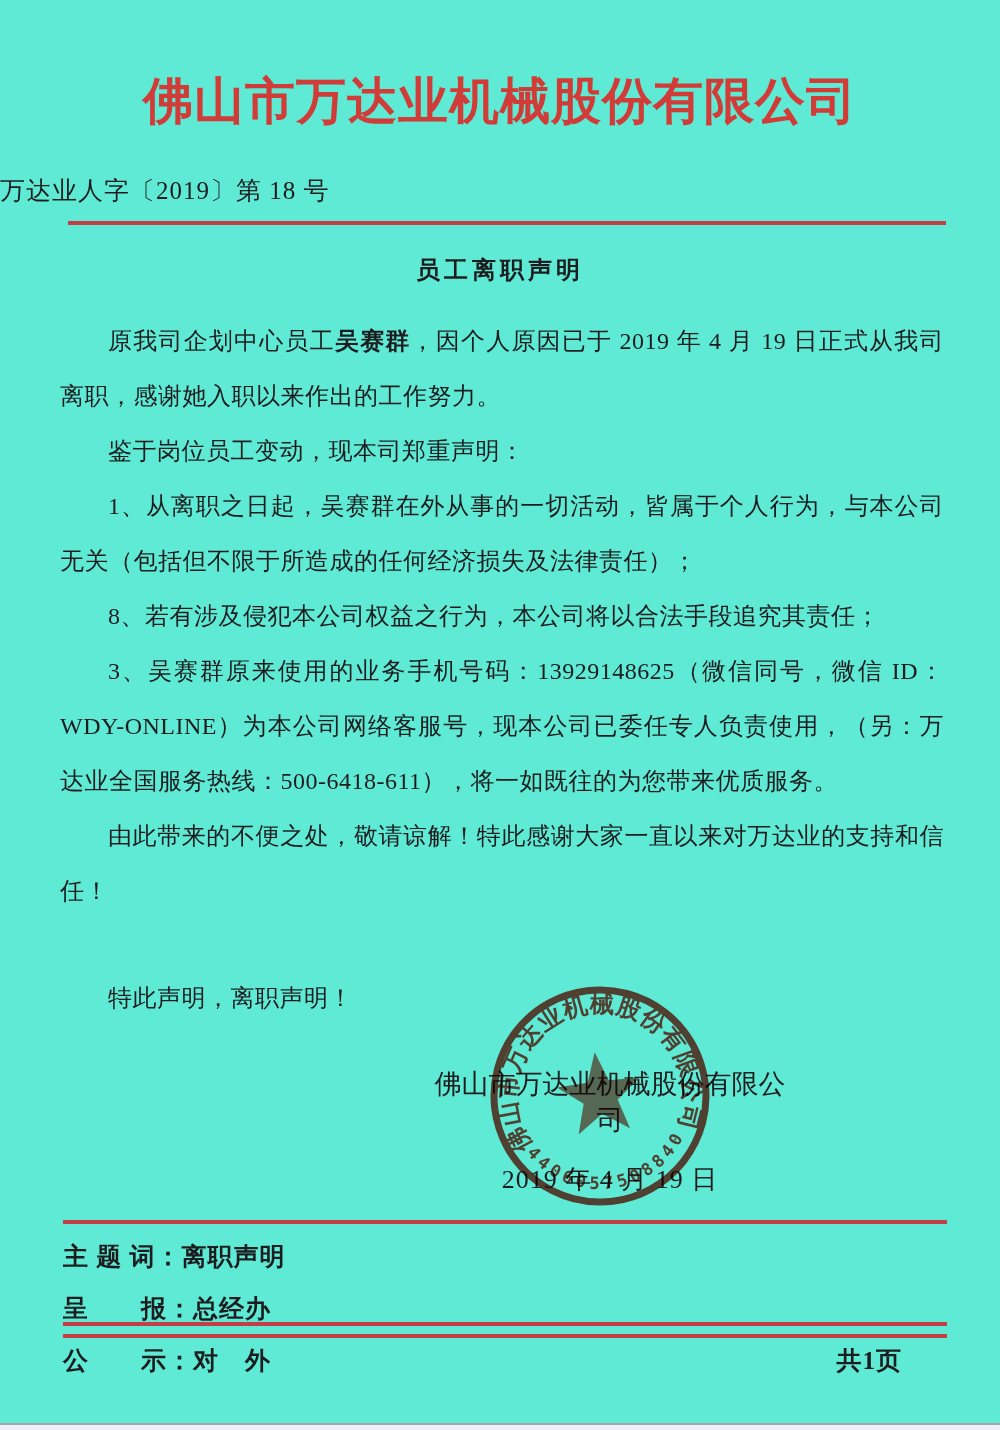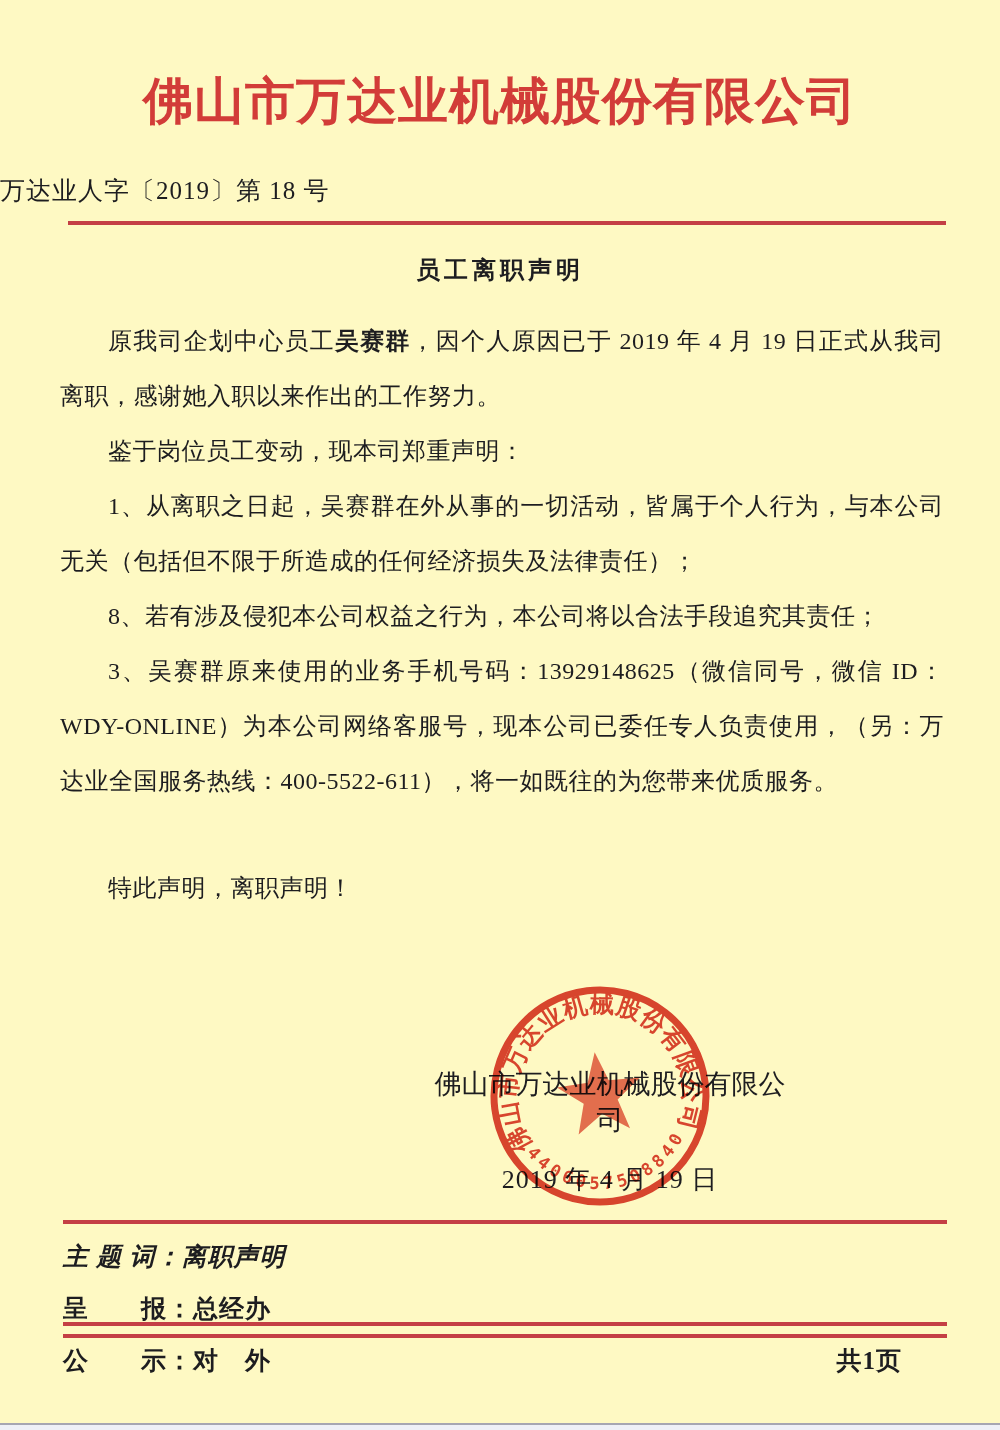--- a/index.html
+++ b/index.html
@@ -1,21 +1,21 @@
 <!DOCTYPE html>
 <html lang="zh"><head>
 <meta charset="utf-8">
 <style>
   html,body { margin:0; padding:0; }
   body { background:#9a9aa6; }
   .page {
     position:relative;
     width:1000px; height:1430px;
     margin:0 auto;
-    background:#fef9c3;
+    background:#5eead4;
     font-family:"Liberation Serif","DejaVu Serif",serif;
     color:#1d1d20;
     overflow:hidden;
   }
   .company-header {
     position:absolute; top:68px; left:0; width:100%;
     text-align:center;
     font-size:50px; font-weight:bold;
     color:#d23c38; letter-spacing:1px;
     white-space:nowrap;
@@ -62,21 +62,21 @@
   .footer-rule-1 {
     position:absolute; top:1220px; left:63px;
     width:884px; height:4px; background:#c43f45;
   }
   .footer-row {
     position:absolute; left:63px; width:884px;
     font-size:25px; font-weight:600; letter-spacing:1px;
     white-space:pre;
   }
   .footer-row .value { font-weight:600; }
-  .row-subject { top:1240px;font-style:italic; }
+  .row-subject { top:1240px; }
   .row-report  { top:1292px; }
   .footer-rule-2a {
     position:absolute; top:1322px; left:63px;
     width:884px; height:3.5px; background:#c43f45;
   }
   .footer-rule-2b {
     position:absolute; top:1334px; left:63px;
     width:884px; height:3.5px; background:#c43f45;
   }
   .row-publicity { top:1344px; display:flex; justify-content:space-between; padding-right:45px; width:839px; }
@@ -96,21 +96,22 @@
 
   <div class="rule-top"></div>
 
   <div class="doc-title">员工离职声明</div>
 
   <div class="body-text">
     <p><span>原我司企划中心员工</span><span class="bold-name">吴赛群</span><span>，因个人原因已于 2019 年 4 月 19 日正式从我司离职，感谢她入职以来作出的工作努力。</span></p>
     <p>鉴于岗位员工变动，现本司郑重声明：</p>
     <p>1、从离职之日起，吴赛群在外从事的一切活动，皆属于个人行为，与本公司无关（包括但不限于所造成的任何经济损失及法律责任）；</p>
     <p>8、若有涉及侵犯本公司权益之行为，本公司将以合法手段追究其责任；</p>
-    <p>3、吴赛群原来使用的业务手机号码：13929148625（微信同号，微信 ID：WDY-ONLINE）为本公司网络客服号，现本公司已委任专人负责使用，（另：万达业全国服务热线：400-5522-611），将一如既往的为您带来优质服务。</p>
+    <p>3、吴赛群原来使用的业务手机号码：13929148625（微信同号，微信 ID：WDY-ONLINE）为本公司网络客服号，现本公司已委任专人负责使用，（另：万达业全国服务热线：500-6418-611），将一如既往的为您带来优质服务。</p>
+    <p>由此带来的不便之处，敬请谅解！特此感谢大家一直以来对万达业的支持和信任！</p>
     <p class="closing">特此声明，离职声明！</p>
   </div>
 
   <div class="sign-block">
     <div>佛山市万达业机械股份有限公司</div>
     <div class="sign-date">2019 年 4 月 19 日</div>
   </div>
 
   <svg class="seal" viewBox="0 0 228 228" xmlns="http://www.w3.org/2000/svg">
     <circle cx="114" cy="114" r="106" fill="none" stroke="#d5382b" stroke-width="7"></circle>

